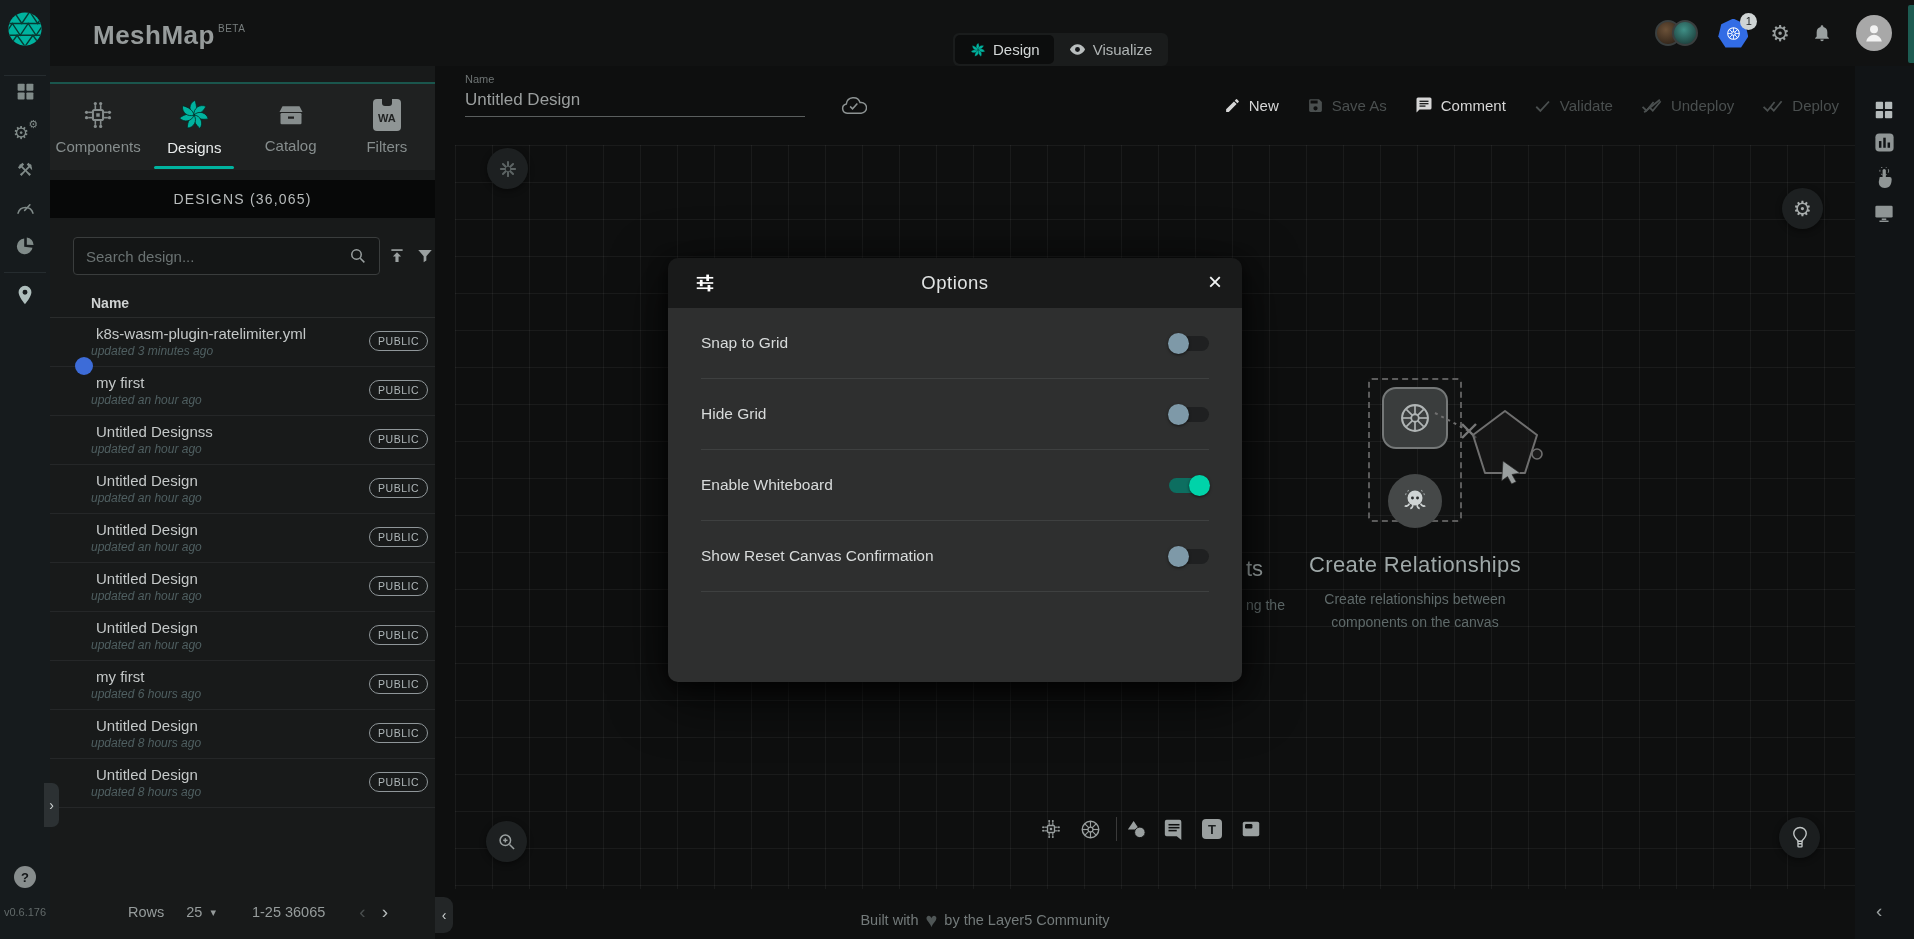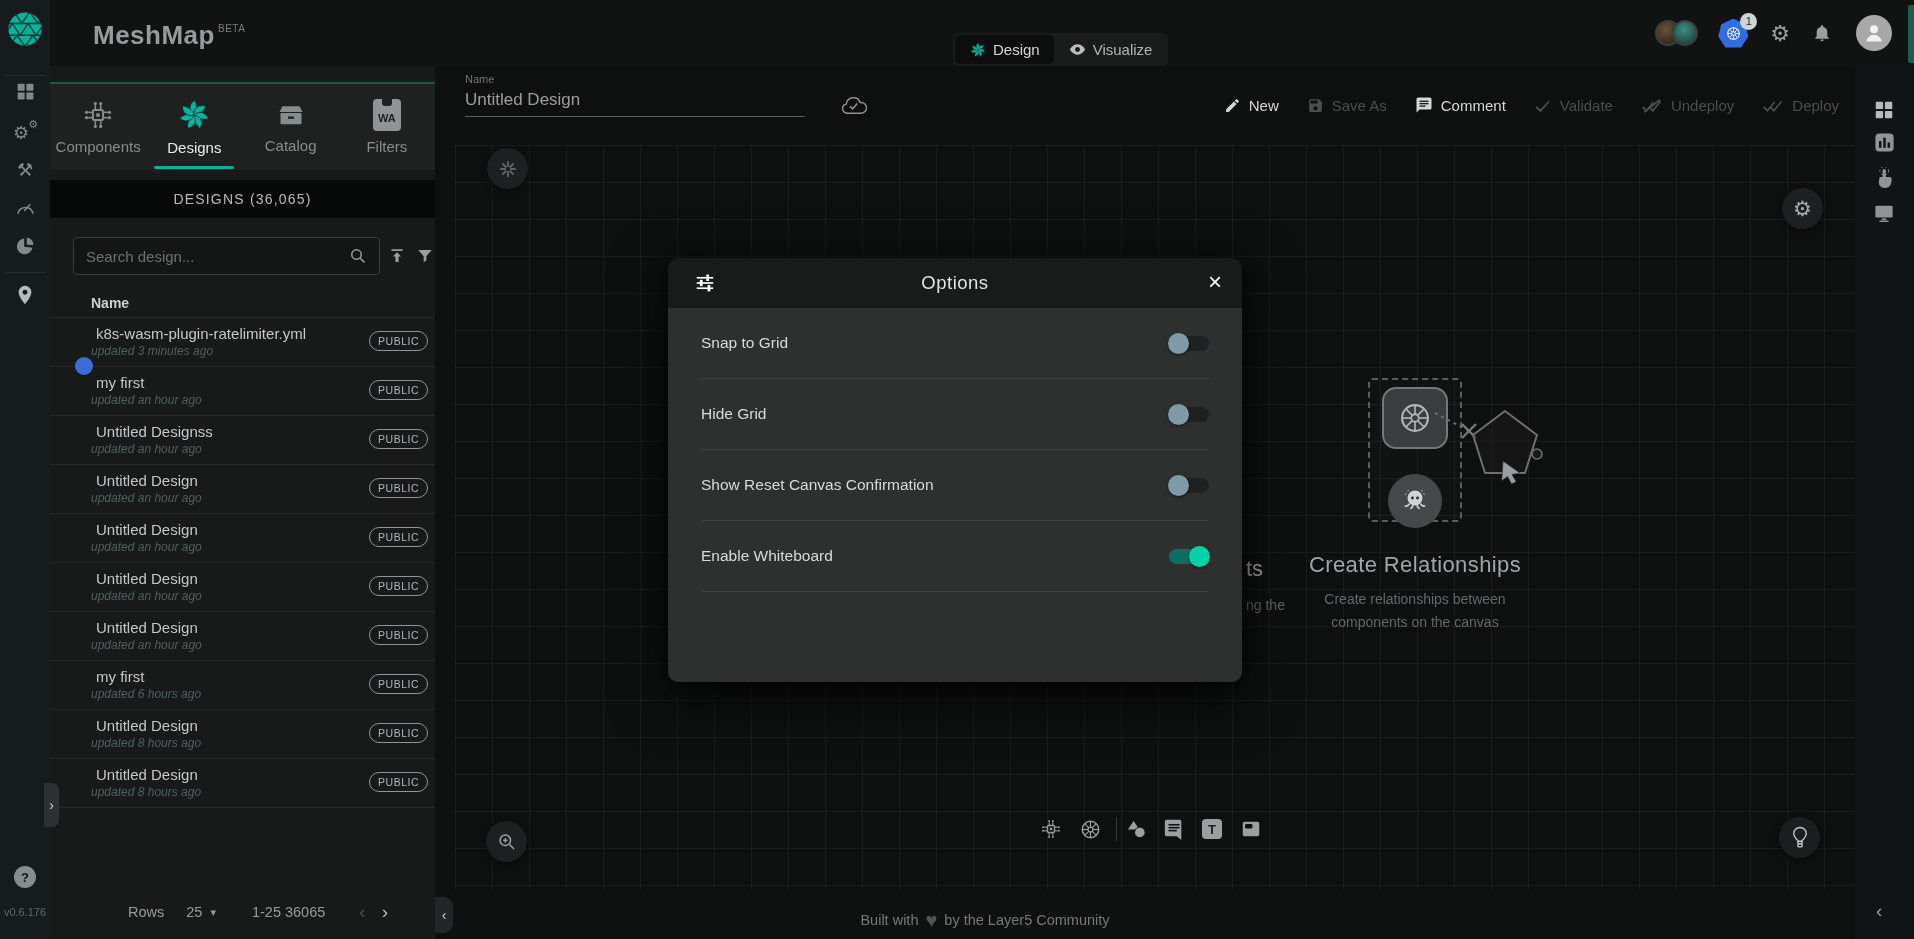--- a/index.html
+++ b/index.html
@@ -619,28 +619,28 @@
             <span class="knob"></span>
           </span>
       </div>
       <div class="opt-row">
         <span class="opt-label">Hide Grid</span>
         <span class="switch">
             <span class="knob"></span>
           </span>
       </div>
       <div class="opt-row">
+        <span class="opt-label">Enable Whiteboard</span>
+        <span class="switch on">
+            <span class="knob"></span>
+          </span>
+      </div>
+      <div class="opt-row">
         <span class="opt-label">Show Reset Canvas Confirmation</span>
         <span class="switch">
-            <span class="knob"></span>
-          </span>
-      </div>
-      <div class="opt-row">
-        <span class="opt-label">Enable Whiteboard</span>
-        <span class="switch on">
             <span class="knob"></span>
           </span>
       </div>
     </div>
   </div>
 
   <div class="right-rail">
     <div class="rr-ico" style="top:32px;color:#b5bbbb;">
       <svg width="22" height="22" viewBox="0 0 24 24" fill="currentColor">
           <rect x="3" y="3" width="8" height="8" rx="1"></rect>

